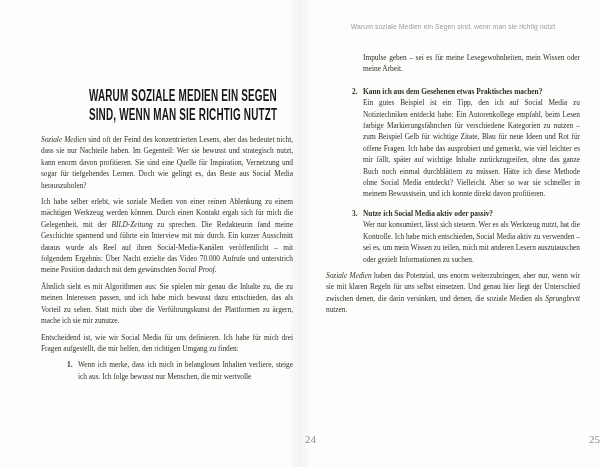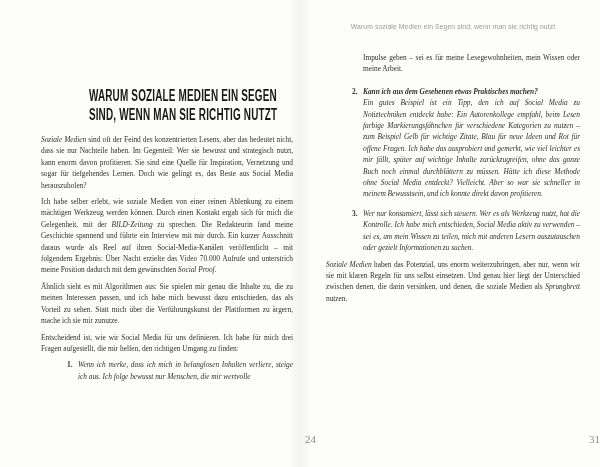--- a/index.html
+++ b/index.html
@@ -73,21 +73,20 @@
     font-size: 7.4px;
     line-height: 11.4px;
   }
   .item-content {
     flex: 1;
     font-size: 7.4px;
     line-height: 11.4px;
     text-align: justify;
     letter-spacing: -0.03px;
     hyphens: auto;
-    font-style: italic;
     -webkit-hyphens: auto;
   }
   .item-heading {
     display: block;
     font-weight: 700;
   }
 
   .running-head {
     margin-top: 23px;
     text-align: center;
@@ -154,23 +153,24 @@
       <span class="num">2.</span>
       <div class="item-content">
         <span class="item-heading">Kann ich aus dem Gesehenen etwas Praktisches machen?</span>
         <span>Ein gutes Beispiel ist ein Tipp, den ich auf Social Media zu Notiztechniken entdeckt habe: Ein Autorenkollege empfahl, beim Lesen farbige Markierungsfähnchen für verschiedene Kategorien zu nutzen – zum Beispiel Gelb für wichtige Zitate, Blau für neue Ideen und Rot für offene Fragen. Ich habe das ausprobiert und gemerkt, wie viel leichter es mir fällt, später auf wichtige Inhalte zurückzugreifen, ohne das ganze Buch noch einmal durchblättern zu müssen. Hätte ich diese Methode ohne Social Media entdeckt? Vielleicht. Aber so war sie schneller in meinem Bewusstsein, und ich konnte direkt davon profitieren.</span>
       </div>
     </div>
 
     <div class="list-item third">
       <span class="num">3.</span>
       <div class="item-content">
+        <span class="item-heading">Nutze ich Social Media aktiv oder passiv?</span>
         <span>Wer nur konsumiert, lässt sich steuern. Wer es als Werkzeug nutzt, hat die Kontrolle. Ich habe mich entschieden, Social Media aktiv zu verwenden – sei es, um mein Wissen zu teilen, mich mit anderen Lesern auszutauschen oder gezielt Informationen zu suchen.</span>
       </div>
     </div>
 
     <p class="body-text closing"><i>Soziale Medien</i><span> haben das Potenzial, uns enorm weiterzubringen, aber nur, wenn wir sie mit klaren Regeln für uns selbst einsetzen. Und genau hier liegt der Unterschied zwischen denen, die darin versinken, und denen, die soziale Medien als </span><i>Sprungbrett</i><span> nutzen.</span></p>
 
-    <div class="page-number">31</div>
+    <div class="page-number">25</div>
   </div>
 
   <div class="gutter"></div>
 </div>
 
 </body></html>

